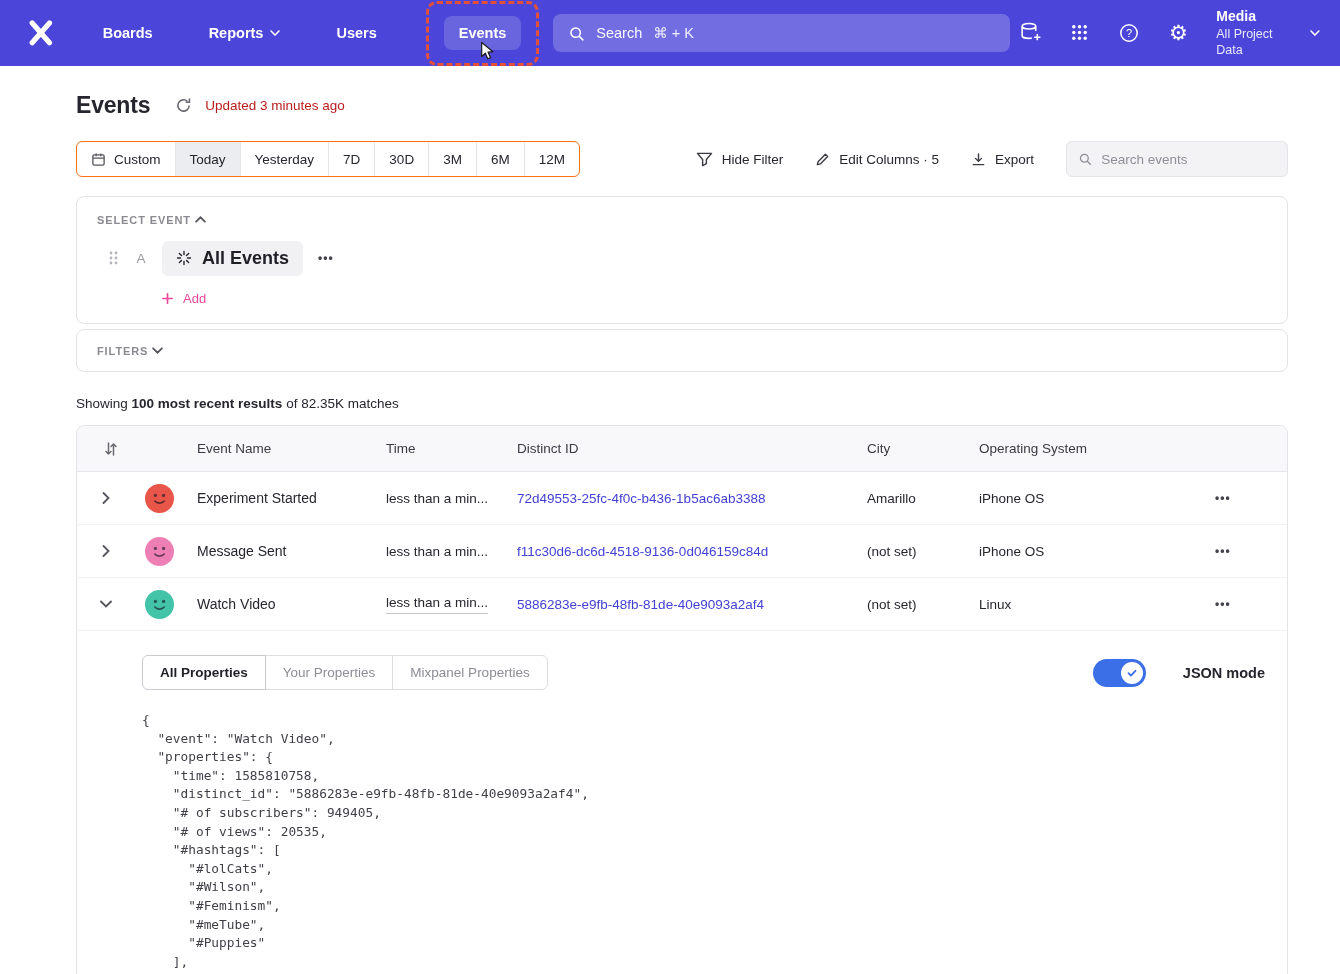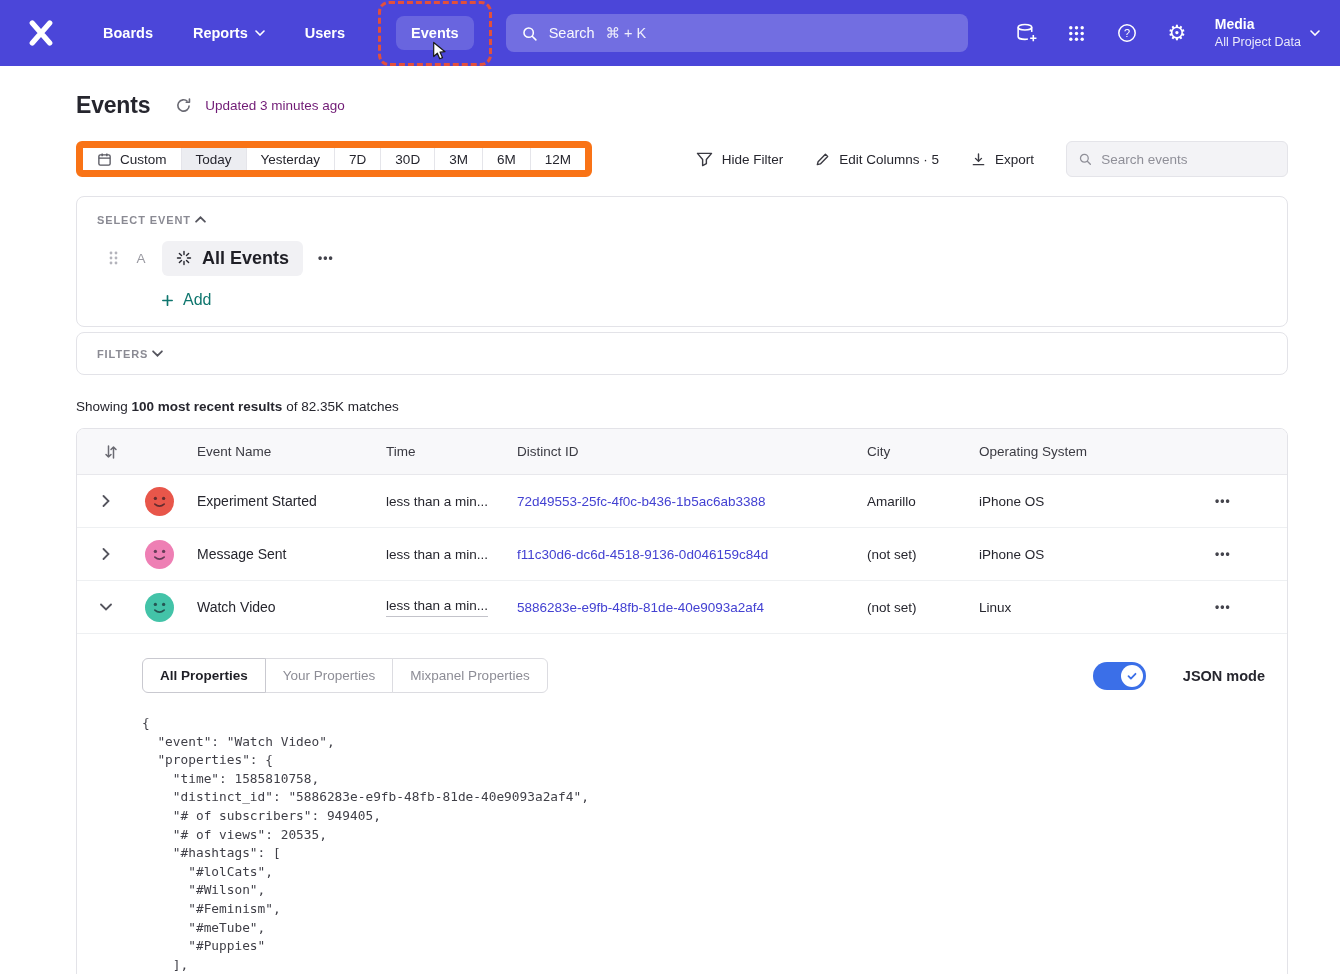--- a/index.html
+++ b/index.html
@@ -4,21 +4,21 @@
 <style>
   *{margin:0;padding:0;box-sizing:border-box}
   html,body{width:1340px;height:974px;overflow:hidden;background:#fff;
     font-family:"Liberation Sans",sans-serif;color:#26262e;position:relative}
   svg{display:block}
 
   
   .nav{height:66px;background:var(--nav-bg,#4b46d9);display:flex;align-items:center;
     padding:0 20px;color:#fff;position:relative;z-index:10}
   .logo{width:30px;height:30px;margin:0 32px 0 6px;cursor:pointer}
-  .nav-links{display:flex;align-items:center;gap:10px}
+  .nav-links{display:flex;align-items:center;gap:26px}
   .nav-link{color:#fff;font-size:14.5px;font-weight:600;padding:9px 15px;border-radius:8px;
     display:flex;align-items:center;gap:7px;cursor:pointer;text-decoration:none;white-space:nowrap}
   .events-wrap{position:relative;margin-left:26px}
   .nav-link.active{background:rgba(255,255,255,0.17)}
   .dashed-box{position:absolute;left:-18px;right:-18px;top:-15px;bottom:-16px;
     border:3px dashed var(--selection-dashed,#e2503c);border-radius:11px;pointer-events:none}
   .cursor{position:absolute;left:50%;top:25px;width:17px;transform:translateX(-30%);z-index:12}
   .nav-search{margin-left:32px;width:462px;height:38px;background:rgba(255,255,255,0.22);
     border-radius:8px;display:flex;align-items:center;padding:0 15px;gap:11px;
     font-size:14.5px;color:rgba(255,255,255,0.96);cursor:text}
@@ -29,24 +29,24 @@
   .project{display:flex;align-items:center;gap:9px;margin-left:8px;cursor:pointer}
   .project-text{display:flex;flex-direction:column;line-height:1.35}
   .project-name{font-size:14px;font-weight:700}
   .project-sub{font-size:12.5px;color:rgba(255,255,255,0.88)}
 
   
   .main{padding:0 52px 0 76px}
   .page-header{display:flex;align-items:center;margin-top:26px;gap:11px}
   h1{font-size:23px;font-weight:700;letter-spacing:-0.2px}
   .refresh-btn{background:none;border:none;color:#6a6a73;cursor:pointer;margin-left:12px;padding:2px}
-  .updated{color:#701a75;font-size:13.5px}
+  .updated{color:#b91c1c;font-size:13.5px}
 
   .toolbar{display:flex;align-items:center;margin-top:22px}
-  .seg{display:flex;border:7px solid #f97316;border-radius:6px;overflow:hidden;height:36px;background:#fff}
+  .seg{display:flex;border:1px solid #f97316;border-radius:6px;overflow:hidden;height:36px;background:#fff}
   .seg-item{display:flex;align-items:center;gap:8px;padding:0 14px;font-size:13.5px;color:#26262e;
     border:none;background:none;border-right:1px solid #e5e5ea;cursor:pointer;font-family:inherit}
   .seg-item:last-child{border-right:none}
   .seg-item.selected{background:#ecedf1}
   .seg-item .cal{color:#55555e}
   .toolbar-right{margin-left:auto;display:flex;align-items:center;gap:32px}
   .tool-btn{display:flex;align-items:flex-start;gap:9px;font-size:13.5px;font-weight:500;color:#26262e;
     background:none;border:none;cursor:pointer;font-family:inherit}
   .tool-btn .ticon{color:#3a3a42}
   .search-events{width:222px;height:36px;background:#f3f3f6;border:1px solid #e4e4e9;border-radius:6px;
@@ -59,21 +59,21 @@
   .panel-head{display:flex;align-items:center;padding:15px 20px 13px 20px}
   .panel-label{font-size:11px;font-weight:700;letter-spacing:0.9px;color:#8a8a93}
   .chev-btn{color:#55555e;cursor:pointer;background:none;border:none;padding:4px}
   .event-row{display:flex;align-items:center;gap:15px;padding:0 20px 0 29px;height:36px}
   .drag-handle{background:none;border:none;color:#b4b4bc;cursor:grab;padding:2px}
   .row-letter{color:#9a9aa2;font-size:13.5px;width:12px;text-align:center}
   .chip{display:flex;align-items:center;gap:10px;background:#f1f1f4;border:none;border-radius:6px;
     height:35px;padding:0 14px;font-size:18px;font-weight:700;cursor:pointer;font-family:inherit;color:#1f1f26}
   .more-btn{color:#44444c;letter-spacing:1px;font-weight:700;font-size:12px;background:none;border:none;cursor:pointer}
   .add-btn{display:flex;align-items:center;gap:9px;background:none;border:none;cursor:pointer;
-    font-size:16px;font-weight:500;color:#0f766e;font-family:inherit;margin:15px 0 17px 84px}
+    font-size:13px;font-weight:500;color:#ec4899;font-family:inherit;margin:15px 0 17px 84px}
   .panel.slim{margin-top:5px}
   .panel.slim .panel-head{padding:13px 20px}
 
   .summary{margin-top:24px;font-size:13.5px;color:#26262e}
   .summary b{font-weight:700}
 
   
   .table-panel{border:1px solid #e3e3e8;border-radius:8px;margin-top:14px;overflow:hidden}
   .trow{display:grid;grid-template-columns:44px 76px 189px 131px 350px 112px 200px 1fr;align-items:center}
   .thead{height:46px;background:#f8f8fa;border-bottom:1px solid #e8e8ec;font-size:13.5px;color:#3a3a42}

